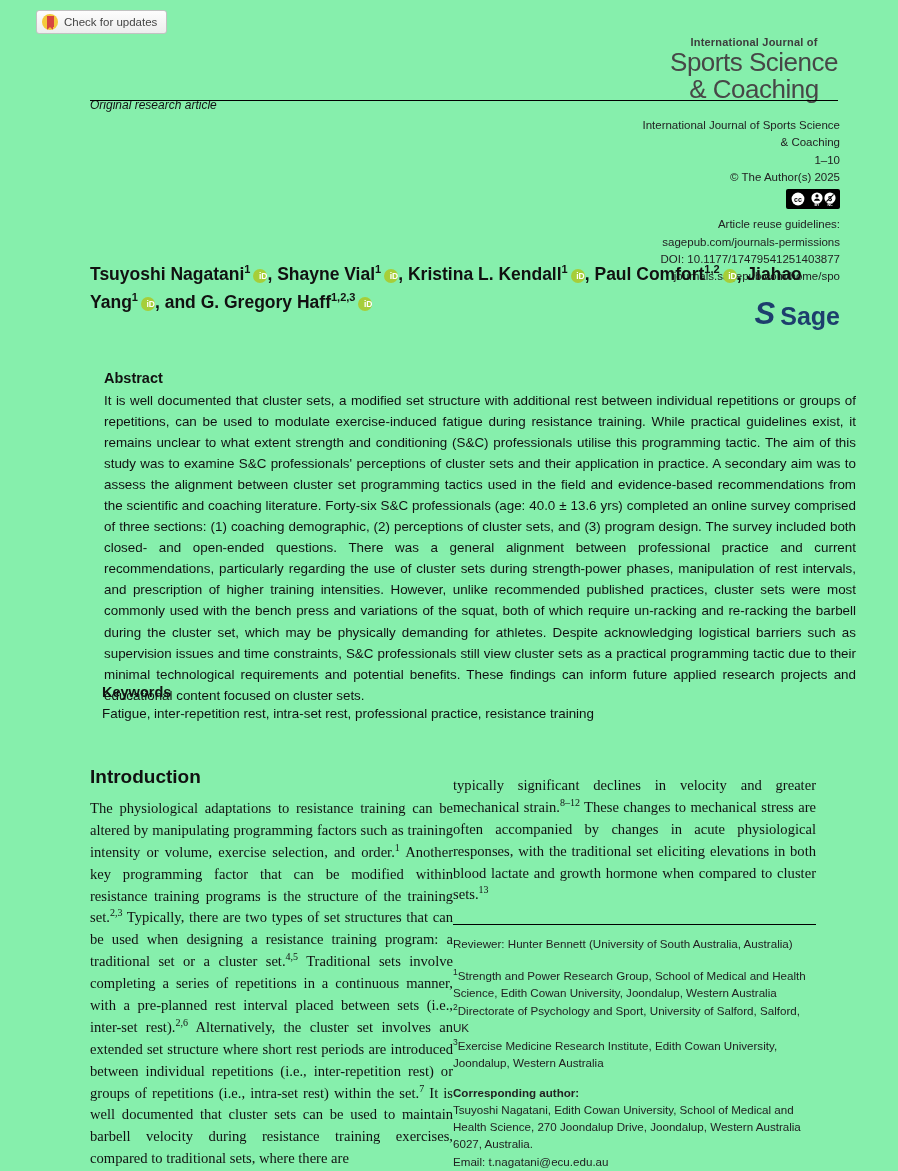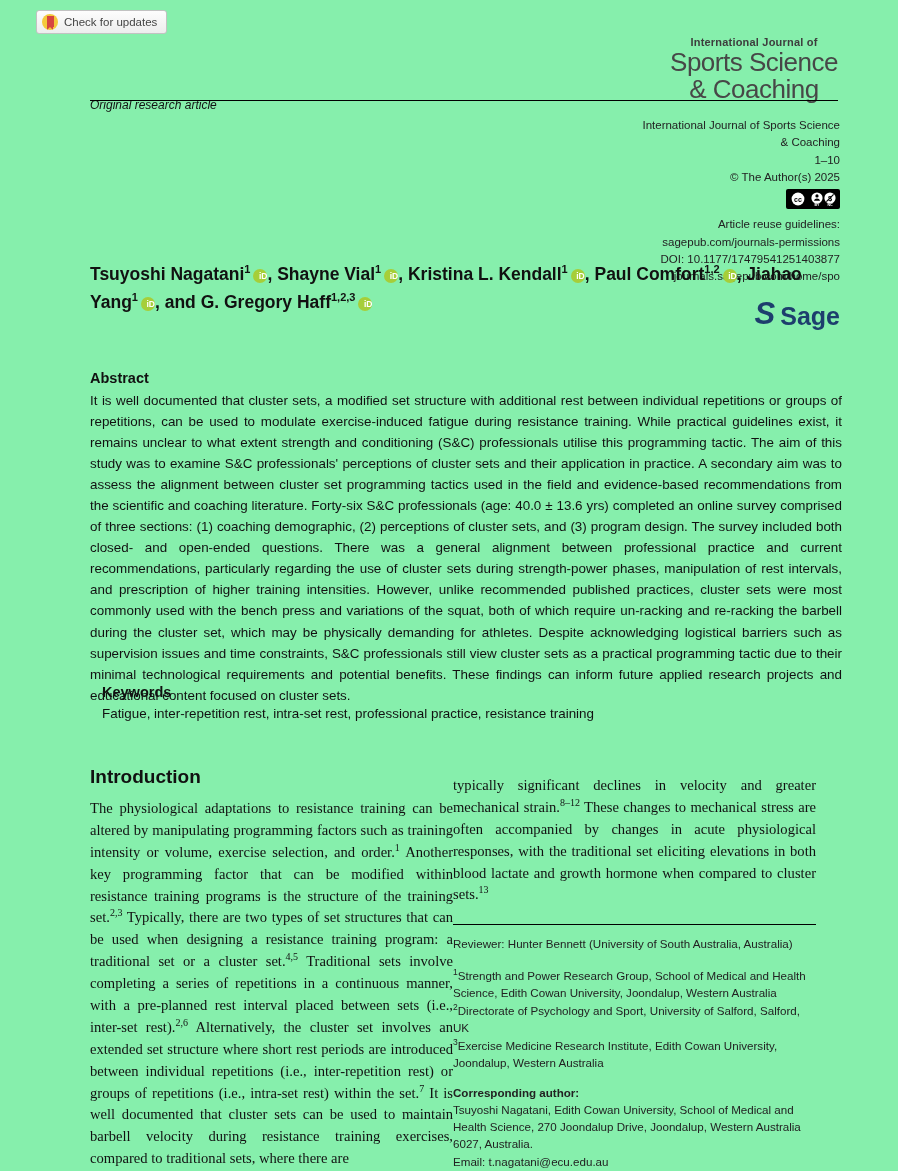--- a/index.html
+++ b/index.html
@@ -37,21 +37,21 @@
   .cc-badge{display:inline-block;background:#000;border-radius:2px;padding:2px 4px;margin:3px 0 2px;line-height:0;}
   .cc-badge svg{display:block;}
   .sage-logo{margin-top:8px;font-weight:bold;color:var(--sage-navy);font-size:25px;display:flex;justify-content:flex-end;align-items:center;gap:5px;}
   .sage-s{font-size:31px;font-style:italic;transform:translateY(-2px);}
   
   .authors{position:absolute;top:260px;left:90px;width:740px;font-size:17.5px;font-weight:bold;line-height:1.6;}
   .authors sup{font-size:11px;}
   .orcid{display:inline-block;width:14px;height:14px;border-radius:50%;background:var(--orcid-green);color:#fff;
     font-size:8.5px;font-weight:bold;text-align:right;line-height:14px;vertical-align:1px;margin-left:3px;}
   
-  .abstract{position:absolute;top:370px;left:90px;width:752px;}
+  .abstract{position:absolute;top:370px;left:104px;width:752px;}
   .sec-h{font-size:14.5px;font-weight:bold;margin:0 0 4px 0;}
   .abstract p{margin:0;font-size:13.4px;line-height:1.57;text-align:justify;}
   .keywords{position:absolute;top:684px;left:102px;width:752px;}
   .keywords p{margin:0;font-size:13.4px;line-height:1.5;}
   
   .intro{position:absolute;top:766px;left:90px;width:752px;display:flex;}
   .col{width:363px;}
   .intro-h{font-size:19px;font-weight:bold;margin:0 0 10px 0;}
   .serif{font-family:"Liberation Serif",serif;font-size:14.6px;line-height:1.5;text-align:justify;margin:0;}
   .serif sup{font-size:10px;line-height:0;}

